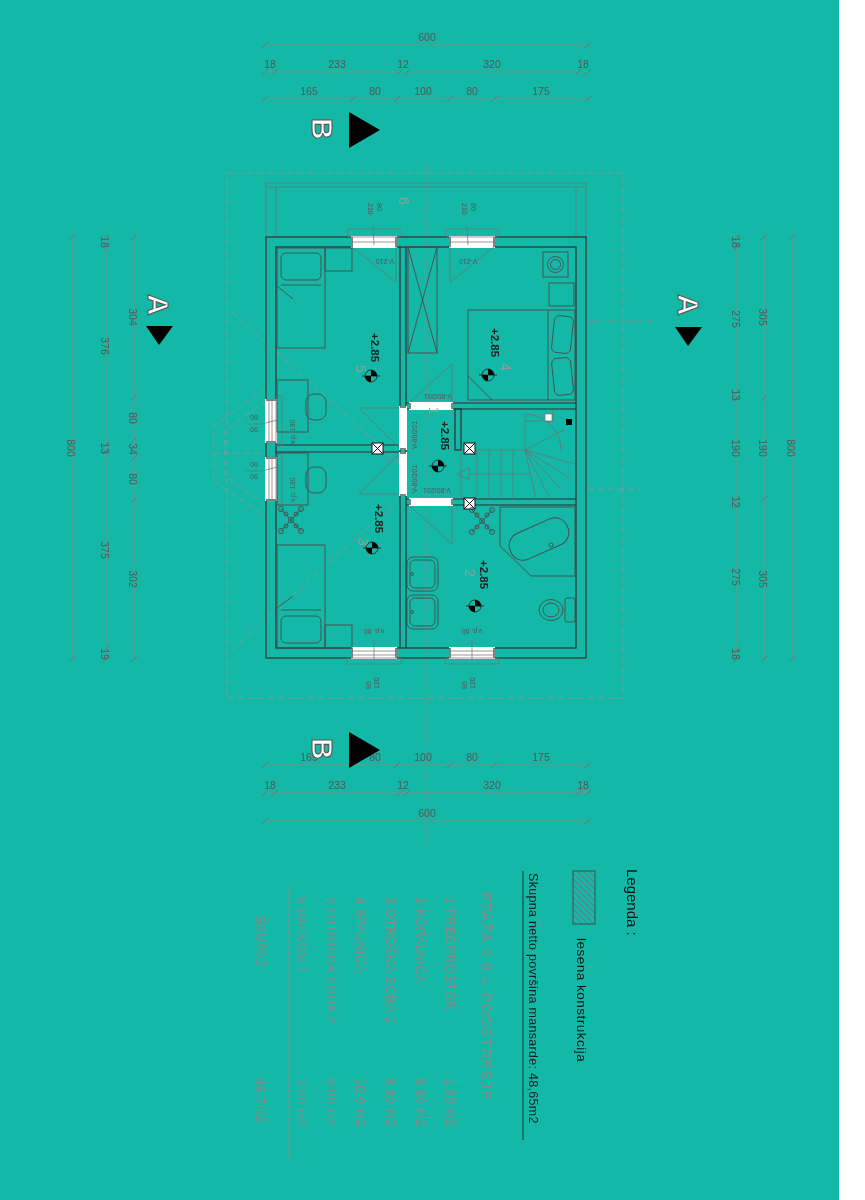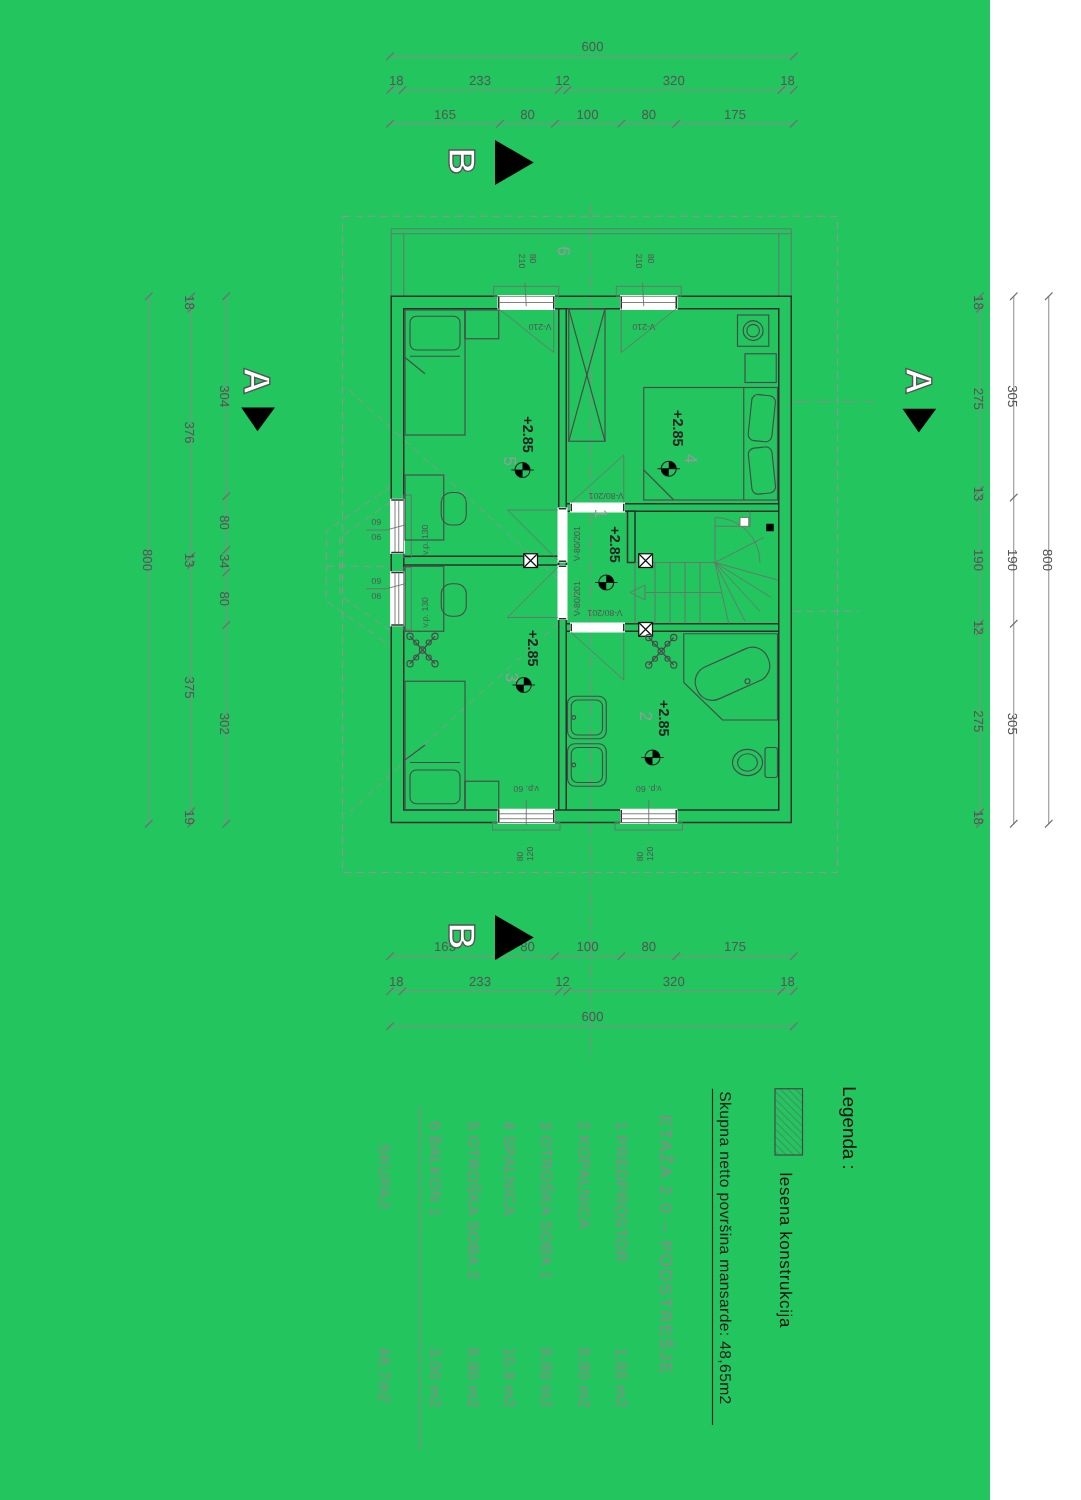--- a/index.html
+++ b/index.html
@@ -1,16 +1,16 @@
 <!DOCTYPE html>
 <html><head>
 <meta charset="utf-8">
 <style>
   html,body{margin:0;padding:0;background:#fff;}
-  .sheet{width:745px;height:1200px;background:#22c55e;position:relative;font-family:"Liberation Sans",sans-serif;padding-left:47px;}
+  .sheet{width:839px;height:1200px;background:#14b8a6;position:relative;font-family:"Liberation Sans",sans-serif;}
   svg text{font-family:"Liberation Sans","DejaVu Sans",sans-serif;}
   .w  {stroke:#2f2f2f;stroke-width:1.2;fill:none;}
   .f  {stroke:#4a4a4a;stroke-width:0.9;fill:none;}
   .t  {stroke:#6f6f6f;stroke-width:0.7;fill:none;}
   .dl {stroke:#8b8b8b;stroke-width:0.8;fill:none;}
   .tick{stroke:#6f6f6f;stroke-width:0.9;}
   .dsh{stroke:#949494;stroke-width:0.8;fill:none;stroke-dasharray:6 4;}
   .dd {stroke:#8a8a8a;stroke-width:0.8;fill:none;stroke-dasharray:11 3 2 3;}
   .dimt{font-size:10.5px;fill:#555;}
   .plab{font-size:11.5px;fill:#222;font-weight:bold;}

